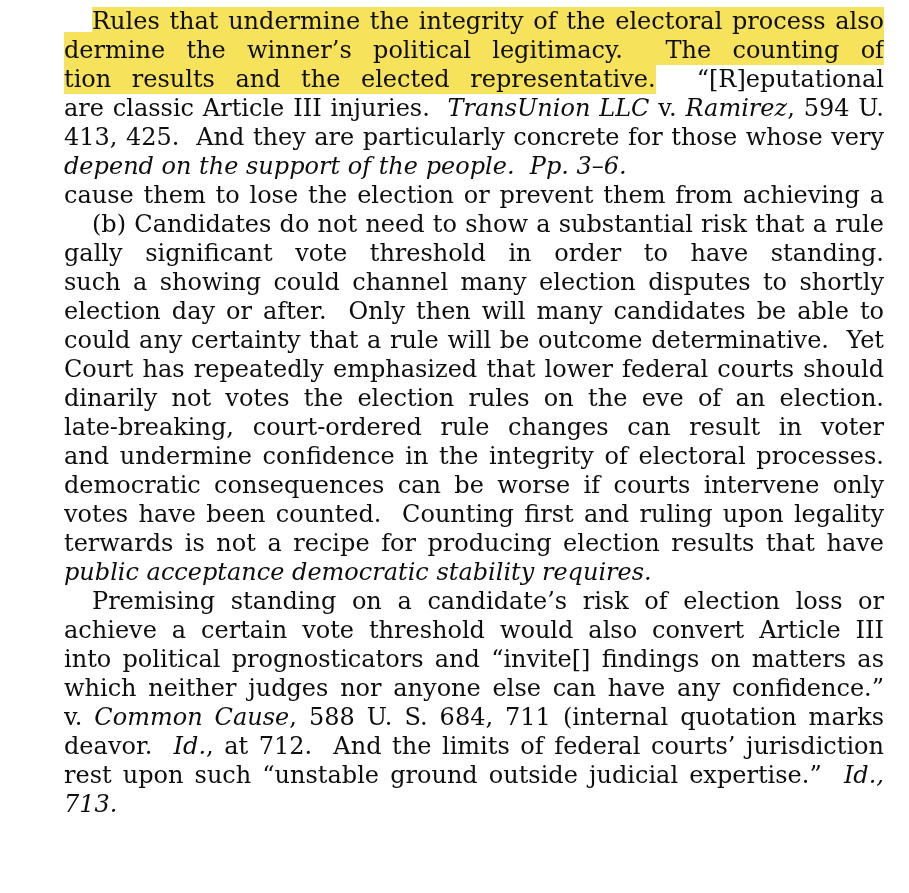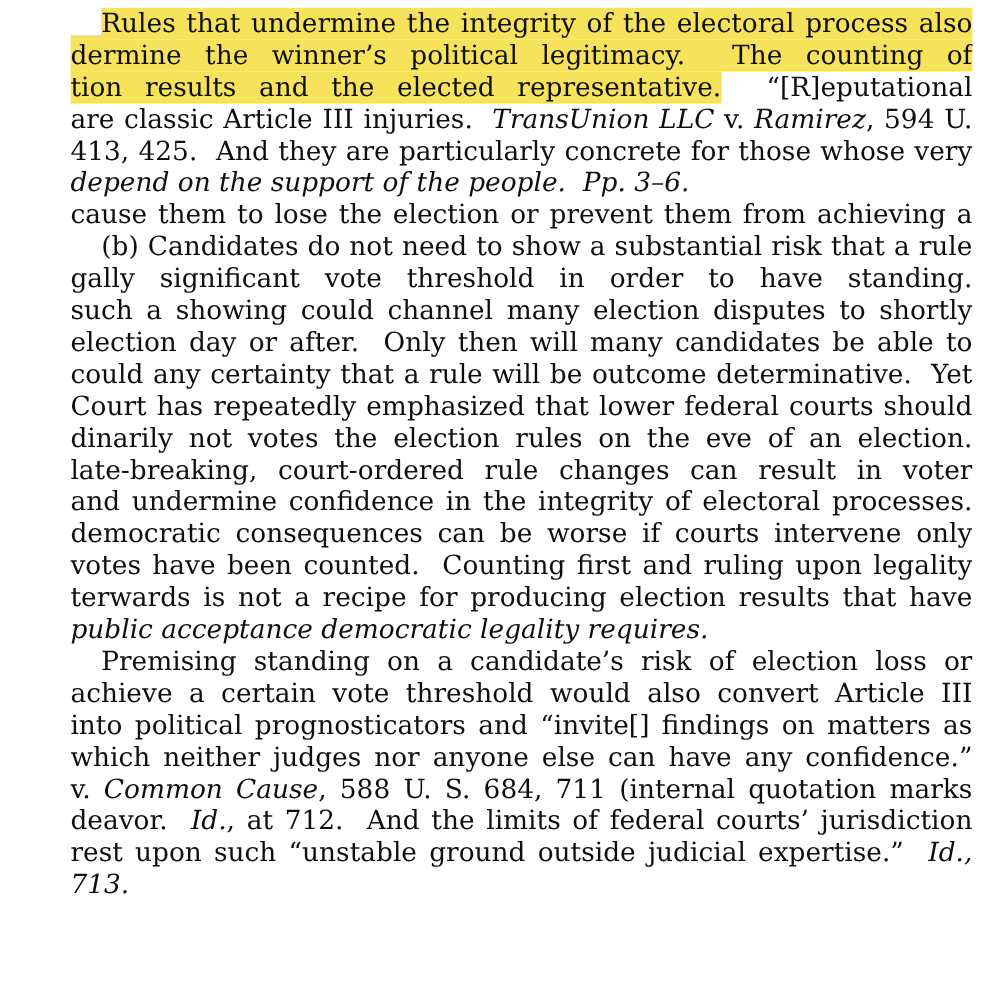--- a/index.html
+++ b/index.html
@@ -63,21 +63,21 @@
       <div class="line"><span>such a showing could channel many election disputes to shortly before</span></div>
       <div class="line"><span>election day or after.  Only then will many candidates be able to predict</span></div>
       <div class="line"><span>could any certainty that a rule will be outcome determinative.  Yet the</span></div>
       <div class="line"><span>Court has repeatedly emphasized that lower federal courts should or-</span></div>
       <div class="line"><span>dinarily not votes the election rules on the eve of an election.   Such</span></div>
       <div class="line"><span>late-breaking, court-ordered rule changes can result in voter confusion</span></div>
       <div class="line"><span>and undermine confidence in the integrity of electoral processes.  The</span></div>
       <div class="line"><span>democratic consequences can be worse if courts intervene only after</span></div>
       <div class="line"><span>votes have been counted.  Counting first and ruling upon legality af-</span></div>
       <div class="line"><span>terwards is not a recipe for producing election results that have the</span></div>
-      <div class="line lastline"><span>public acceptance democratic legality requires.</span></div>
+      <div class="line lastline"><span>public acceptance democratic stability requires.</span></div>
     </div>
     <div>
       <div class="line indent"><span>Premising standing on a candidate’s risk of election loss or failure to</span></div>
       <div class="line"><span>achieve a certain vote threshold would also convert Article III judges</span></div>
       <div class="line"><span>into political prognosticators and “invite[] findings on matters as to</span></div>
       <div class="line"><span>which neither judges nor anyone else can have any confidence.”  </span><span class="it">Common</span></div>
       <div class="line"><span>v. </span><span class="it">Common Cause</span><span>, 588 U. S. 684, 711 (internal quotation marks omit-</span></div>
       <div class="line"><span>deavor.  </span><span class="it">Id.</span><span>, at 712.  And the limits of federal courts’ jurisdiction do not</span></div>
       <div class="line"><span>rest upon such “unstable ground outside judicial expertise.”  </span><span class="it">Id.,</span><span> at</span></div>
       <div class="line lastline"><span>713.</span></div>

